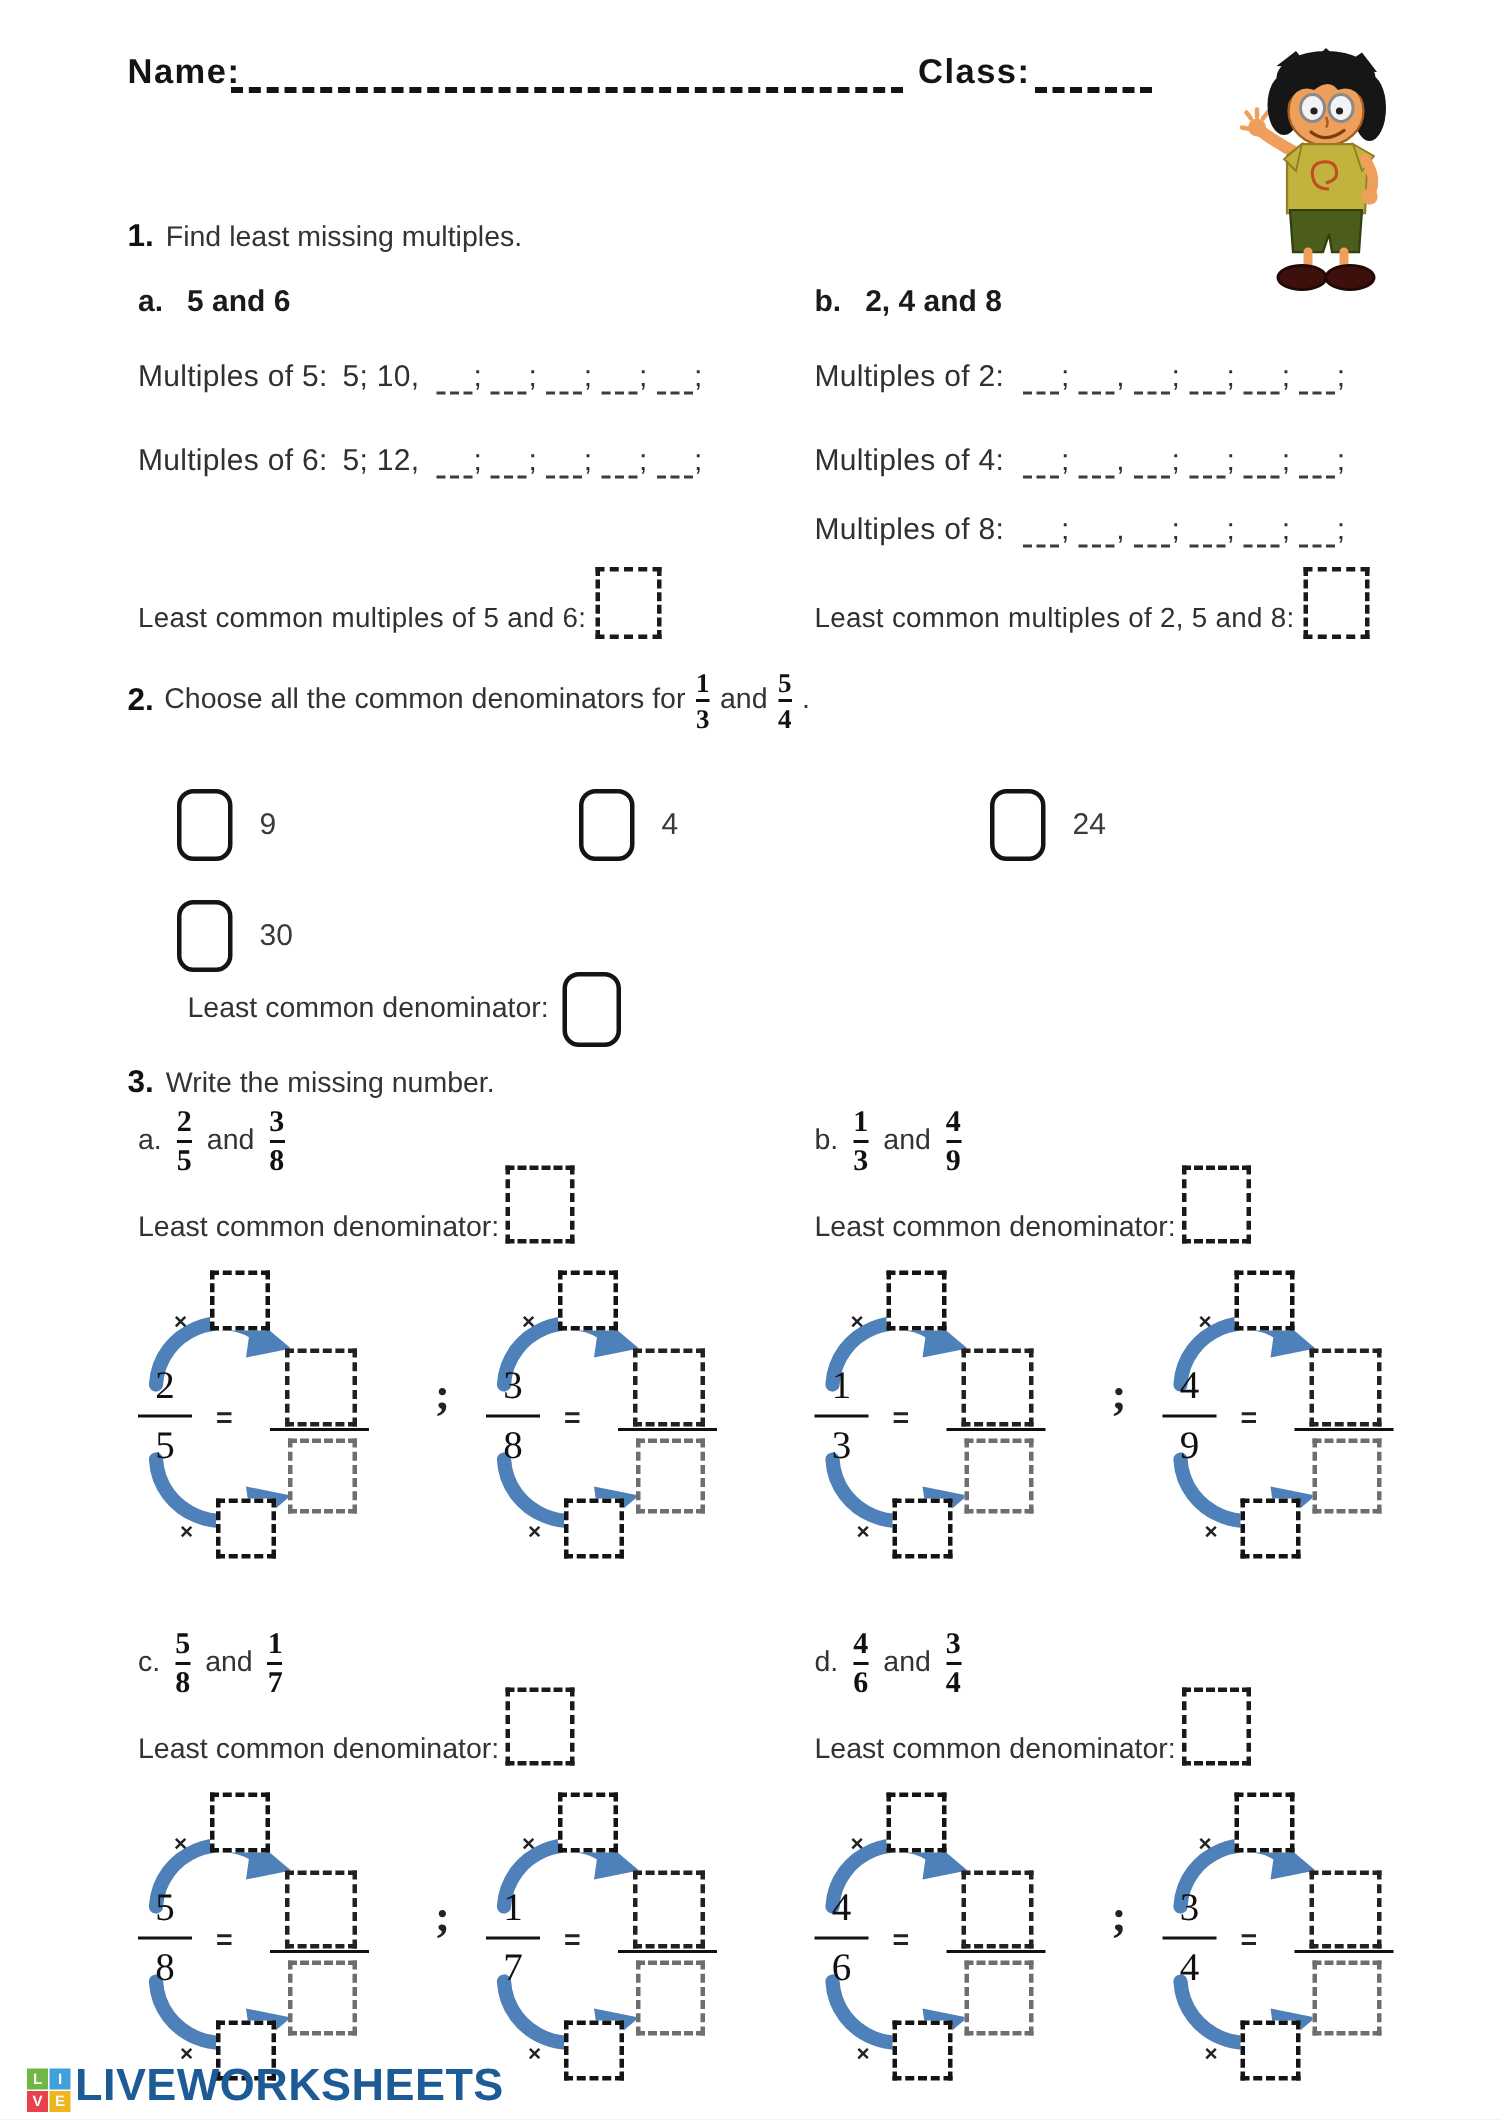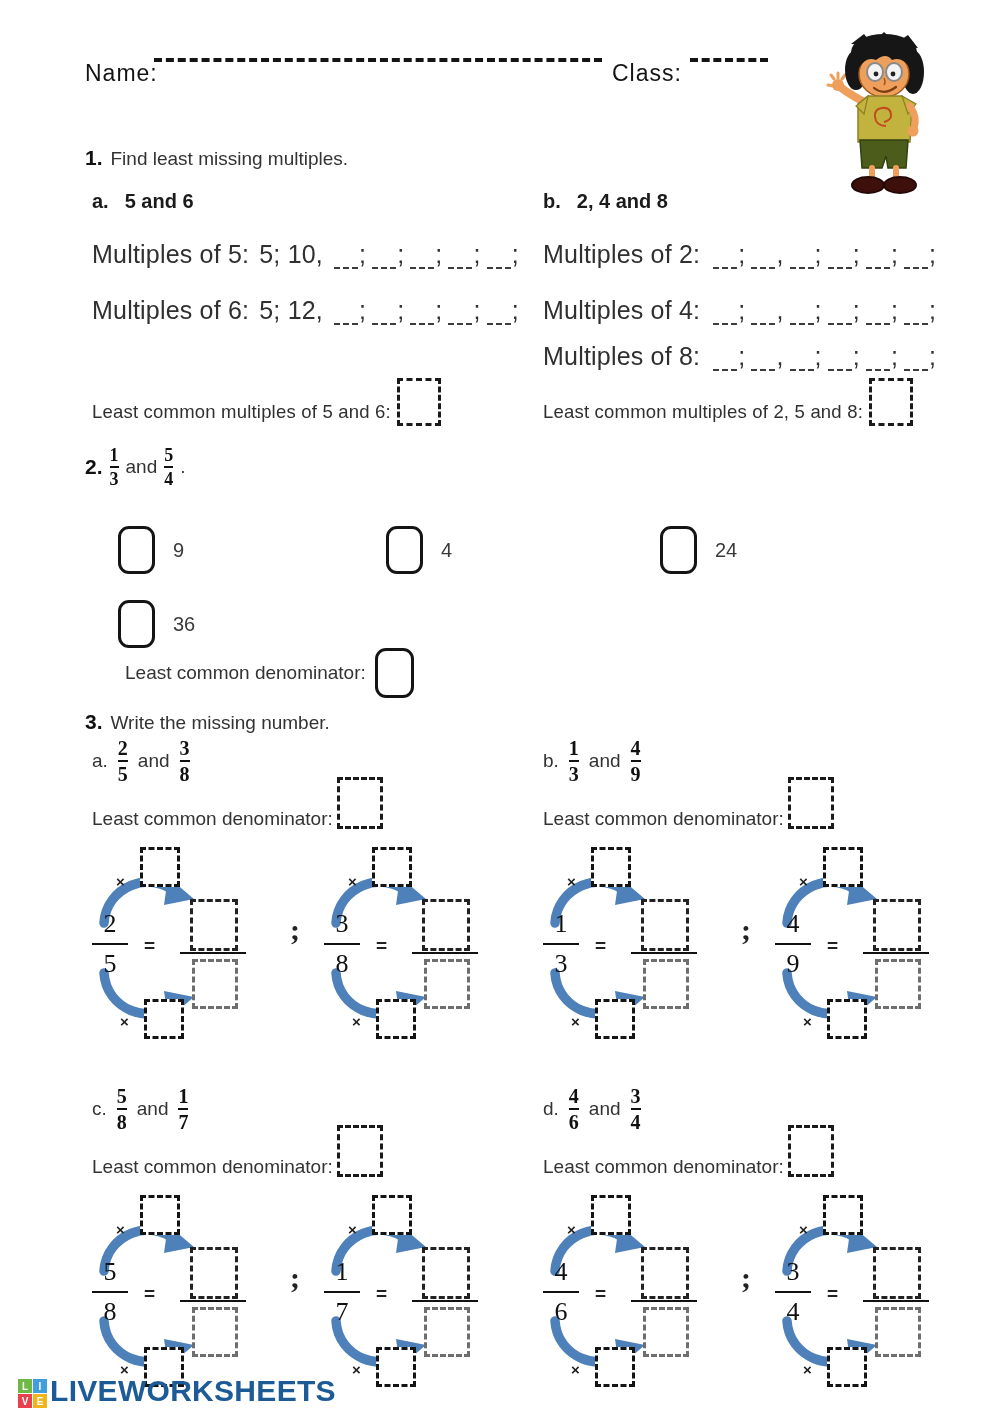--- a/index.html
+++ b/index.html
@@ -3,41 +3,41 @@
 <meta charset="utf-8">
 <style>
   html,body{margin:0;padding:0;background:#e9e9e9;}
   .page{
     position:relative;width:1000px;height:1413px;margin:0 auto;background:#ffffff;
     font-family:"Liberation Sans",sans-serif;color:#2b2b2b;overflow:hidden;
   }
   .abs{position:absolute;}
 
   
-  .hdr-label{font-size:23px;font-weight:400;letter-spacing:1px;color:#141414;margin-top:26px;}
+  .hdr-label{font-size:23px;font-weight:700;letter-spacing:1px;color:#141414;}
   .hdr-line{border-bottom:4px dashed #141414;height:0;}
 
   
   .title-box{left:336px;top:78px;width:432px;height:64px;}
   .title-box svg{position:absolute;left:0;top:0;}
   .title-text{
     position:absolute;left:0;top:0;width:100%;height:100%;
     display:flex;align-items:center;justify-content:center;
     font-size:28px;font-weight:900;letter-spacing:.5px;color:#0d0d0d;
     transform:scaleY(1.05);
   }
 
   
   .sec-head{display:flex;align-items:baseline;gap:8px;font-size:19px;color:#333;}
   .sec-num{font-size:21px;font-weight:800;color:#111;}
   .pair-label{display:flex;gap:16px;font-size:20px;font-weight:700;color:#1b1b1b;}
 
   
   .col{position:absolute;}
-  .mult-row{position:absolute;display:flex;align-items:flex-end;font-size:25px;letter-spacing:.2px;white-space:nowrap;color:#303030;}
+  .mult-row{position:absolute;display:flex;align-items:flex-end;font-size:20px;letter-spacing:.2px;white-space:nowrap;color:#303030;}
   .mult-row.r0{top:50px}.mult-row.r1{top:106px}.mult-row.r2{top:152px}
   .row-label{margin-right:10px;}
   .given{margin-right:8px;}
   .blank{display:inline-block;width:24px;height:16px;border-bottom:2.5px dashed #3c3c3c;margin-left:3px;}
   .punct{margin:0 3px 0 1px;}
 
   .lcm-line{position:absolute;top:198px;display:flex;align-items:center;font-size:18.5px;letter-spacing:.2px;color:#303030;white-space:nowrap;}
   .dash-box{width:38px;height:42px;border:3px dashed #1a1a1a;background:#fff;}
   .lcm-box{margin-left:6px;transform:translateY(-10px);}
 
@@ -231,20 +231,21 @@
       </div>
       <div></div>
     <div class="lcm-line">
       <span>Least common multiples of 2, 5 and 8:</span>
       <div class="dash-box lcm-box"></div>
     </div>
   </div>
 
   <div class="abs s2-line" style="left:85px;top:446px">
     <span class="sec-num">2.</span>
+    <span>Choose all the common denominators for</span>
     <span class="frac small">
       <span>1</span>
         <span class="fbar"></span>
         <span>3</span>
     </span>
     <span>and</span>
     <span class="frac small">
       <span>5</span>
         <span class="fbar"></span>
         <span>4</span>
@@ -260,21 +261,21 @@
       <div class="option">
         <span class="checkbox"></span>
         <span class="option-label">4</span>
       </div>
       <div class="option">
         <span class="checkbox"></span>
         <span class="option-label">24</span>
       </div>
       <div class="option">
         <span class="checkbox"></span>
-        <span class="option-label">36</span>
+        <span class="option-label">30</span>
       </div>
     </div>
 
   <div class="abs lcd-line" style="left:125px;top:648px">
     <span>Least common denominator:</span>
     <div class="round-box"></div>
   </div>
 
   <div class="abs sec-head" style="left:85px;top:710px">
     <span class="sec-num">3.</span>

